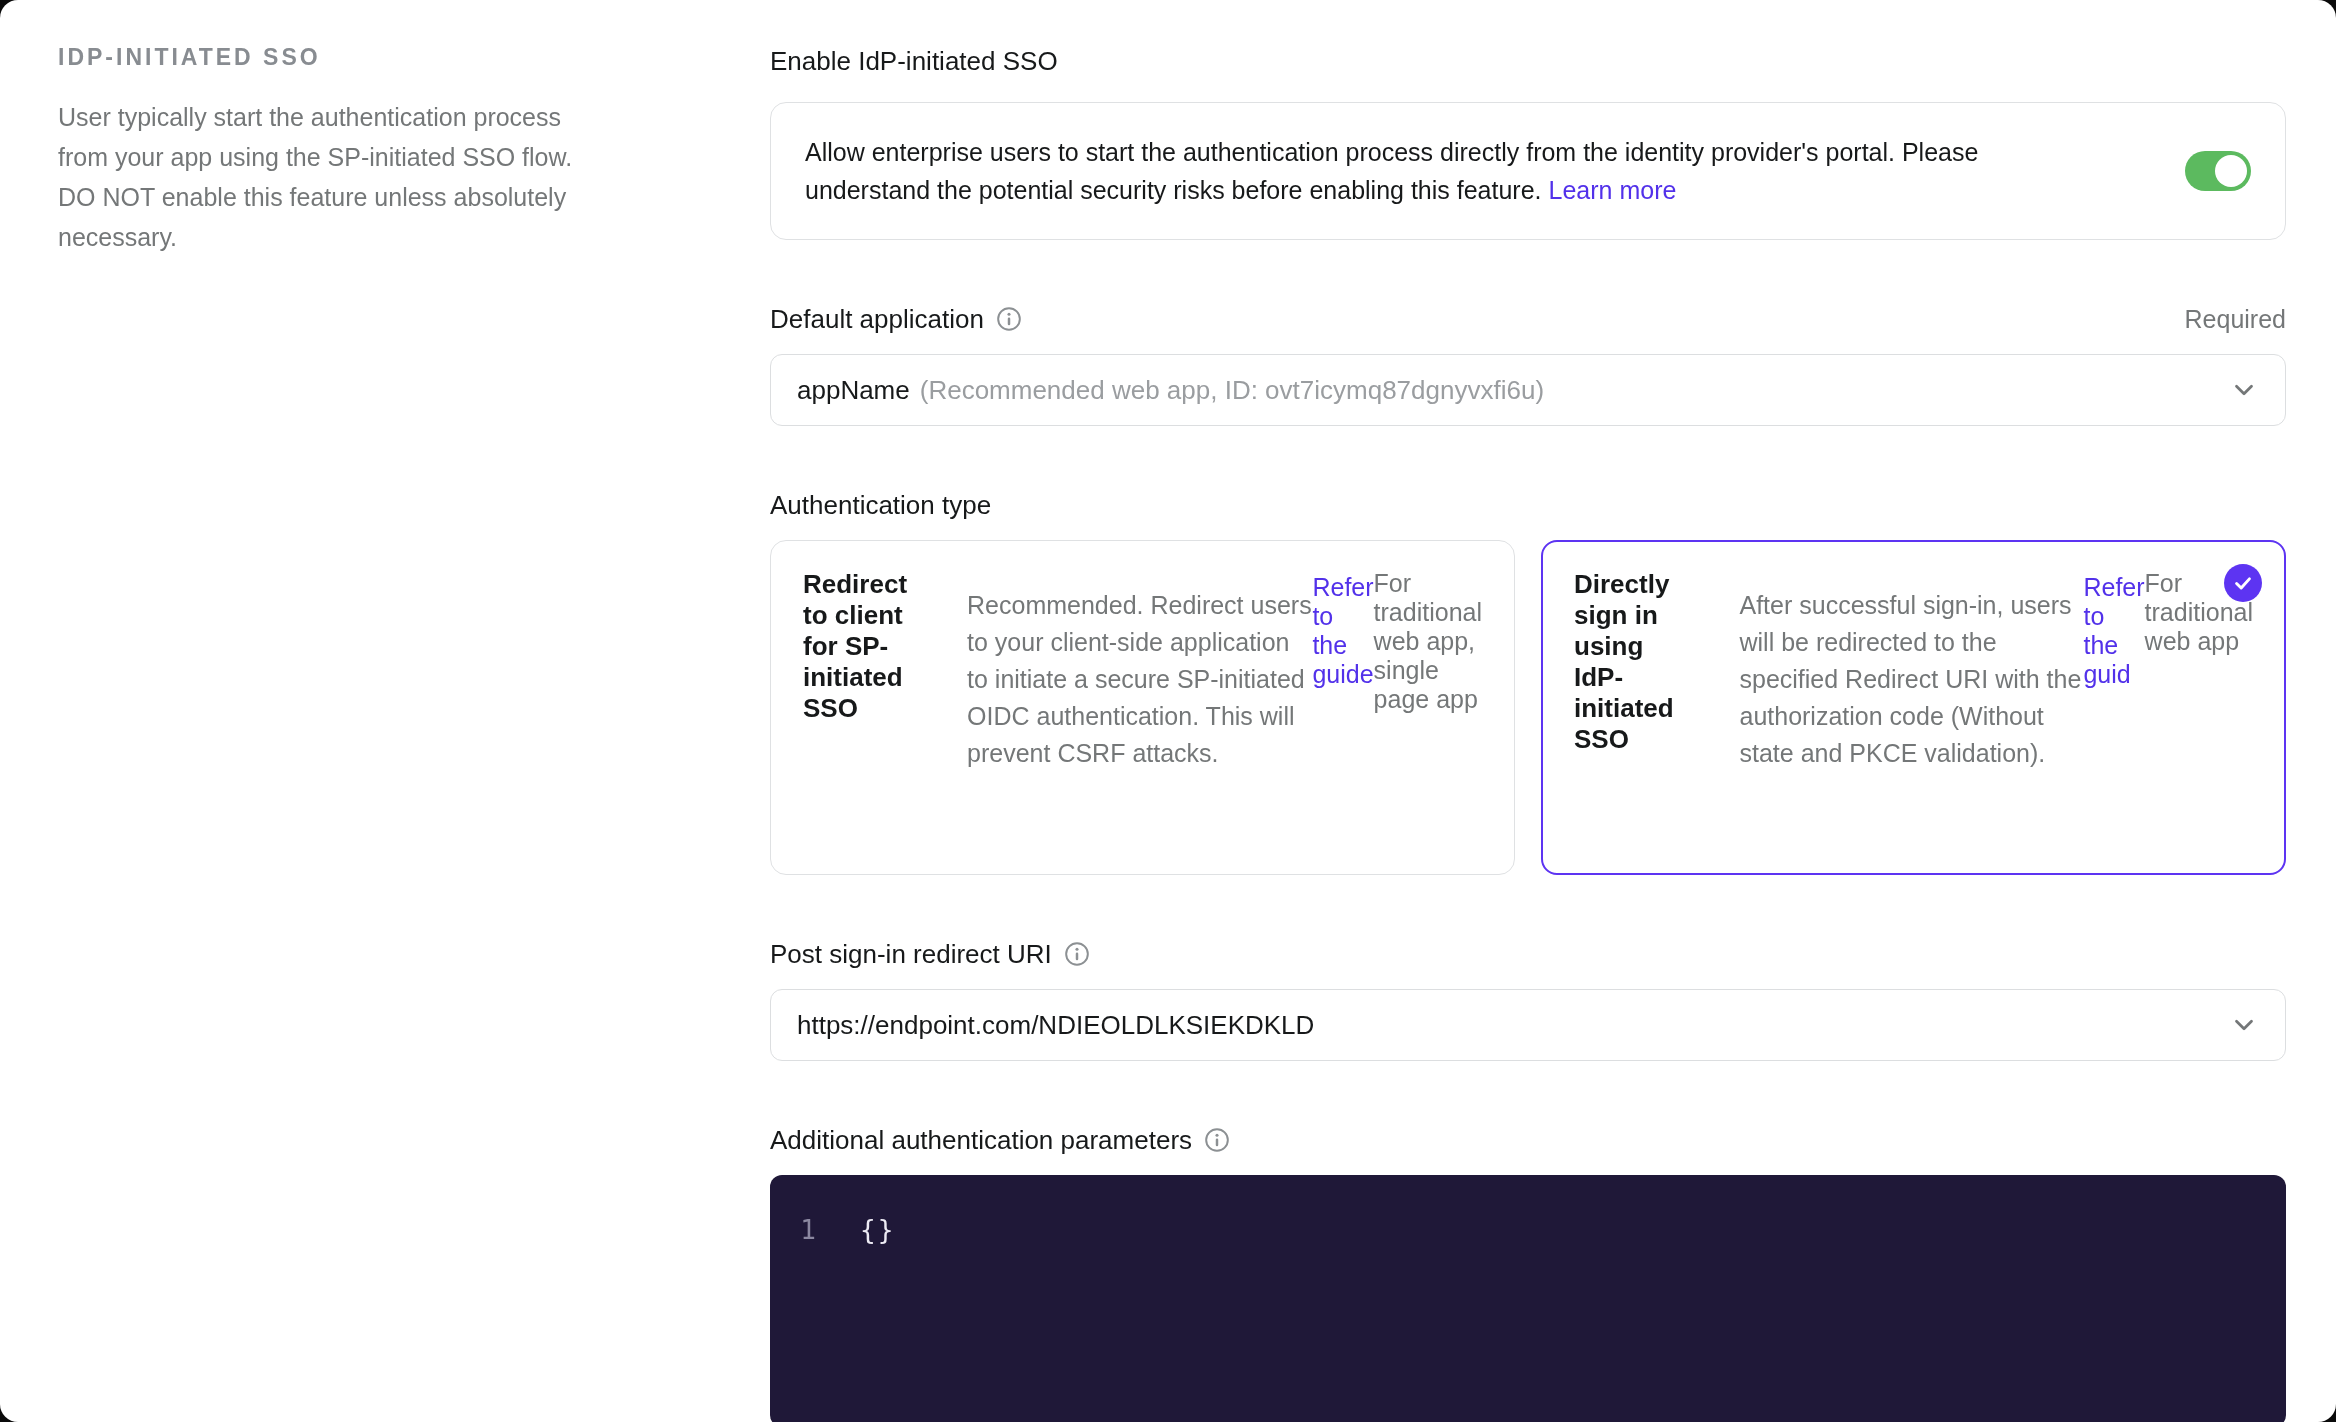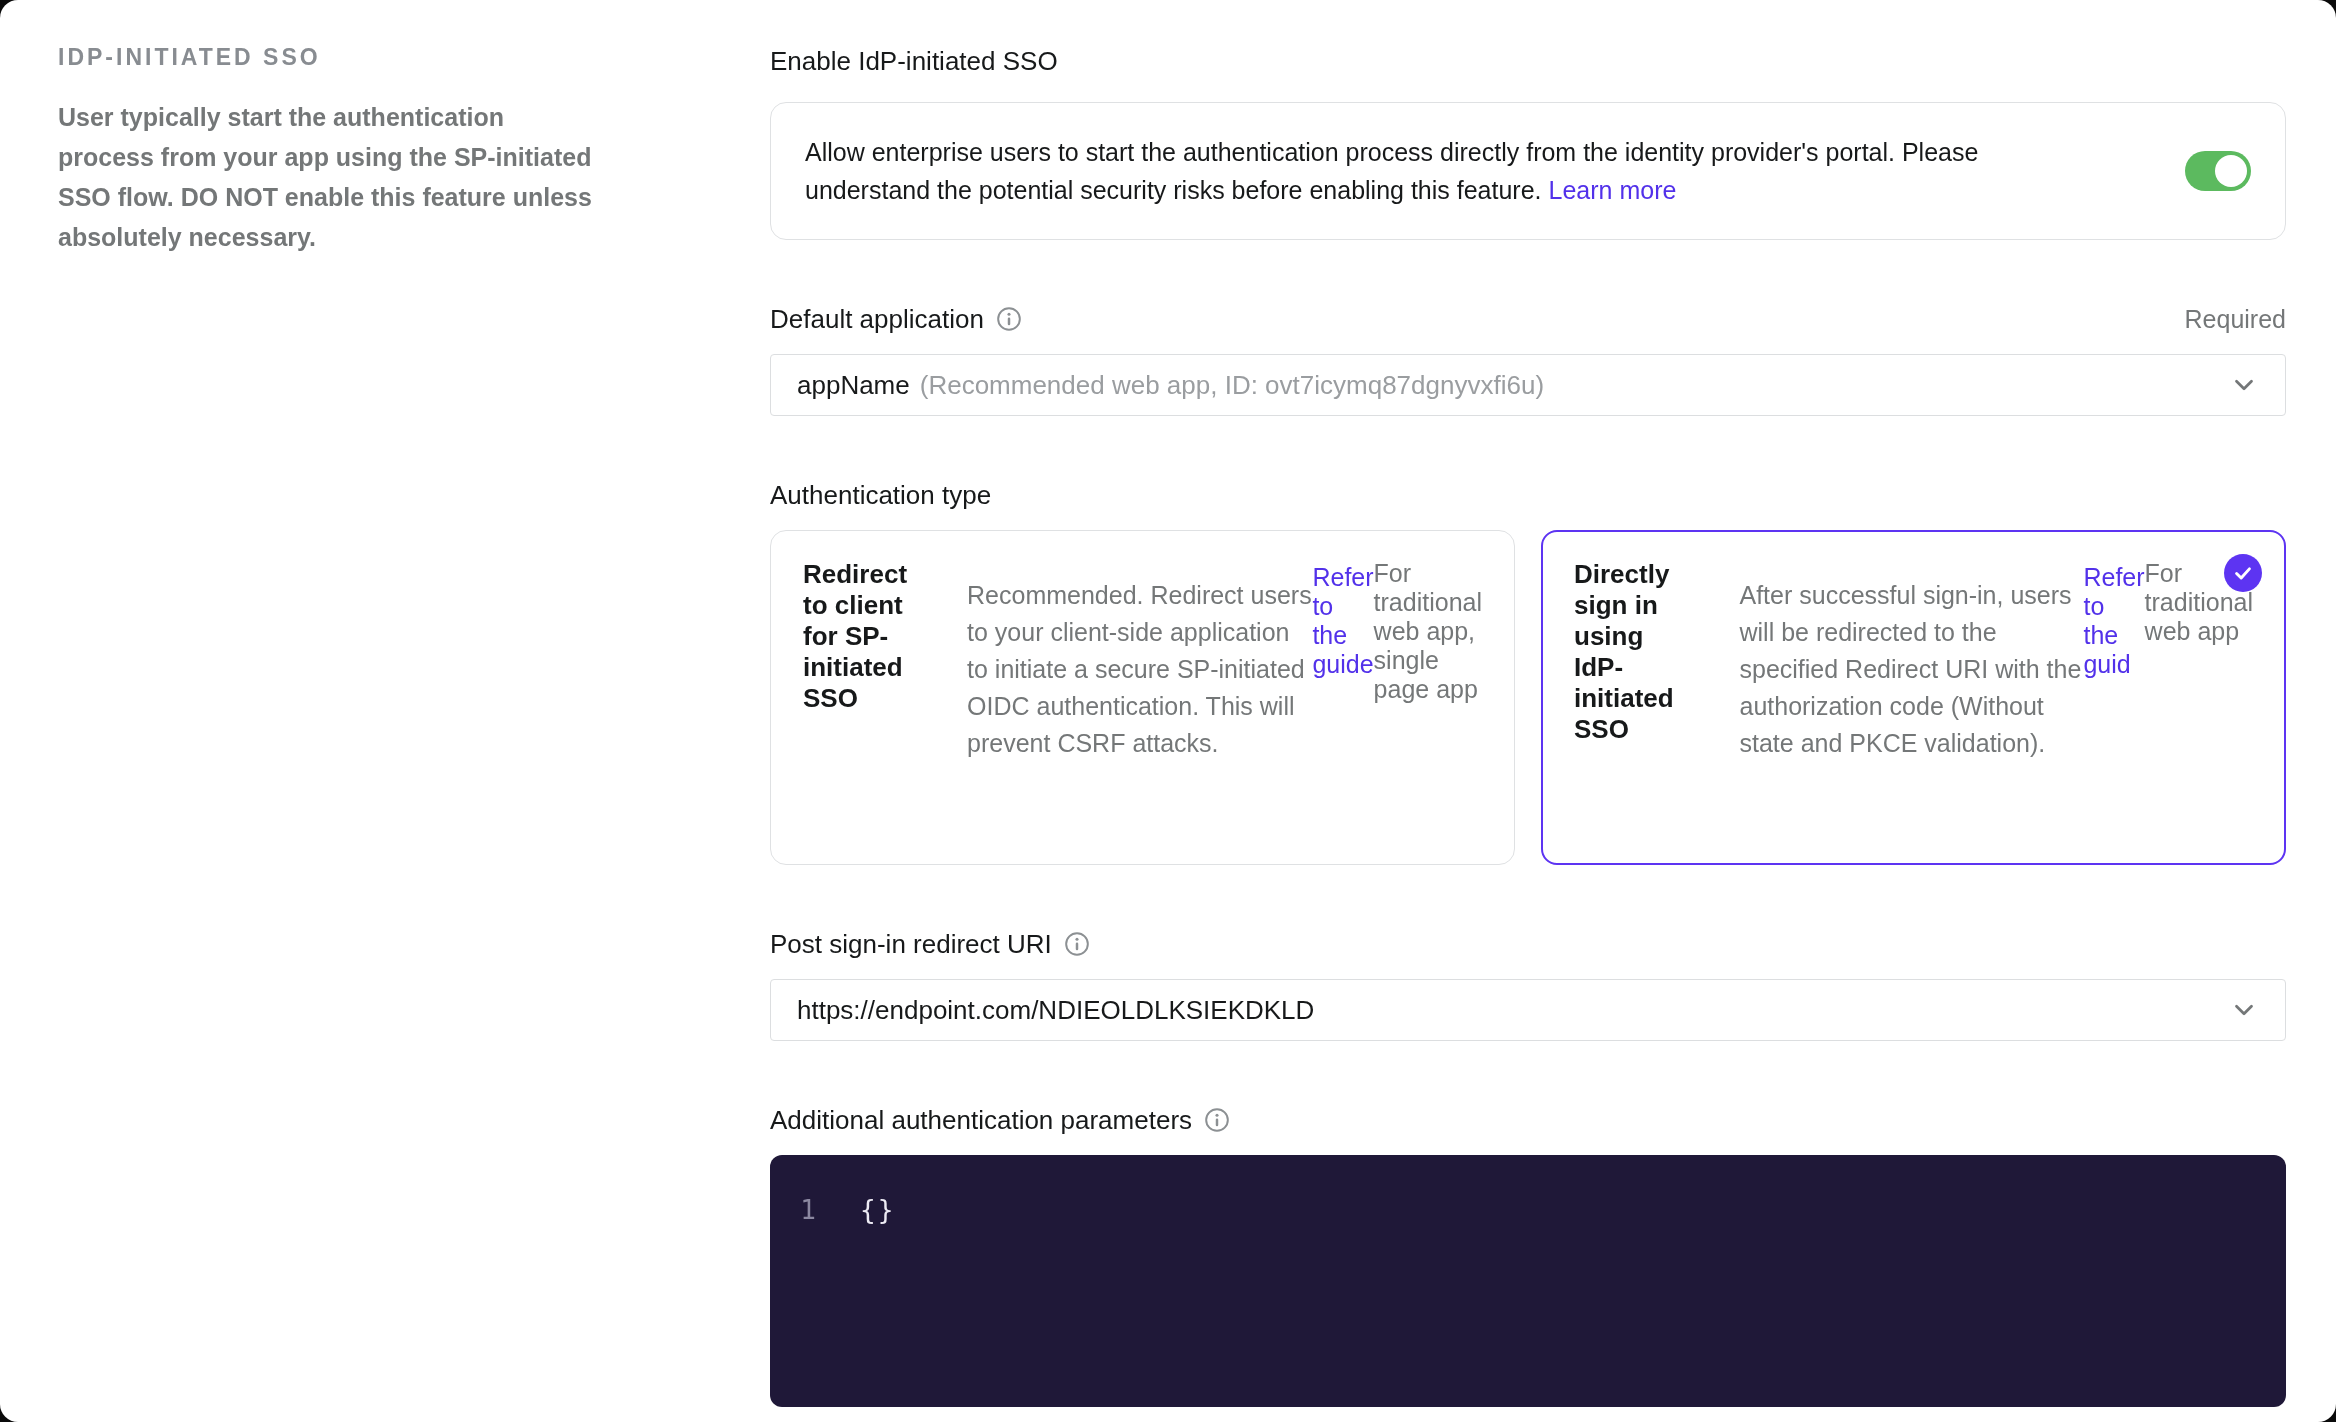--- a/index.html
+++ b/index.html
@@ -29,21 +29,20 @@
     font-weight: 700;
     letter-spacing: 3px;
     color: #888c91;
   }
   .section-desc {
     margin-top: 26px;
     width: 545px;
     font-size: 25px;
     line-height: 40px;
     color: #747778;
-    font-weight: bold;
   }
 
   
   .main {
     position: absolute;
     left: 770px;
     top: 44px;
     width: 1516px;
   }
   .field-label-row {
@@ -102,23 +101,23 @@
     right: 4px;
     width: 32px;
     height: 32px;
     border-radius: 50%;
     background: #ffffff;
   }
 
   
   .select-box {
     margin-top: 18px;
-    height: 62px;
+    height: 72px;
     border: 1px solid #dcdee0;
-    border-radius: 4px;
+    border-radius: 12px;
     display: flex;
     align-items: center;
     padding: 0 26px;
     cursor: pointer;
     background: #fff;
   }
   .select-value { font-size: 26px; color: #17191a; white-space: nowrap; }
   .select-secondary { font-size: 26px; color: #9a9da0; margin-left: 10px; white-space: nowrap; }
   .select-box .chev { margin-left: auto; display: inline-flex; }
 

